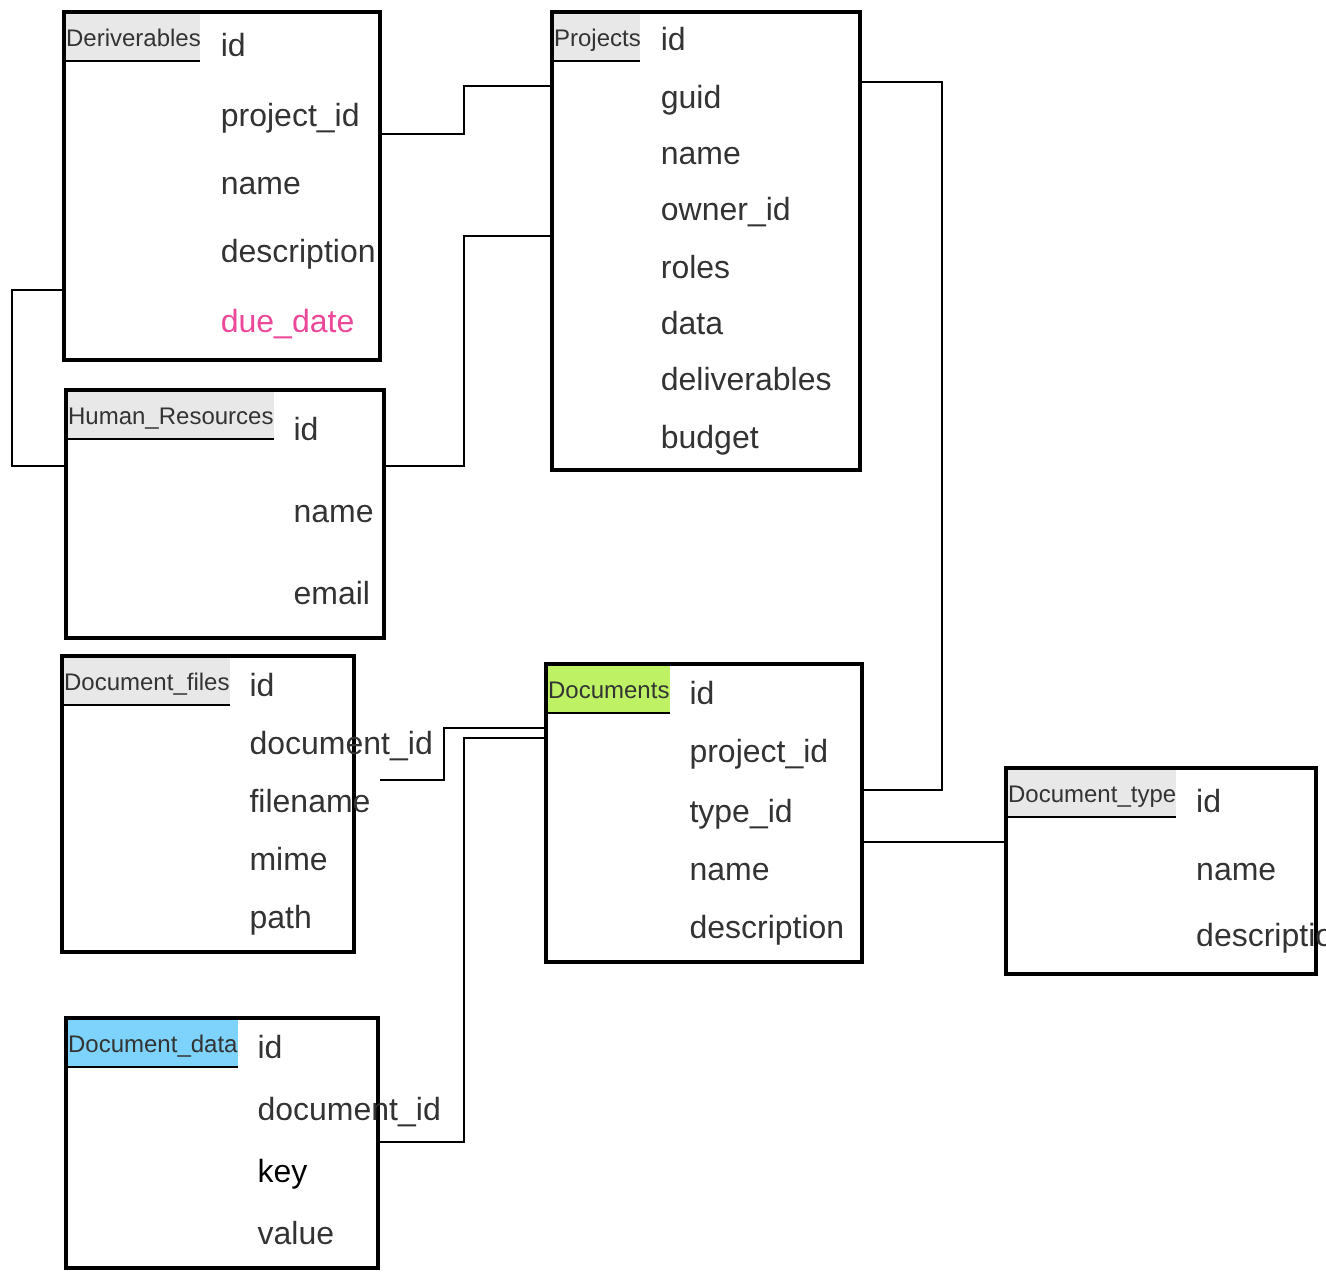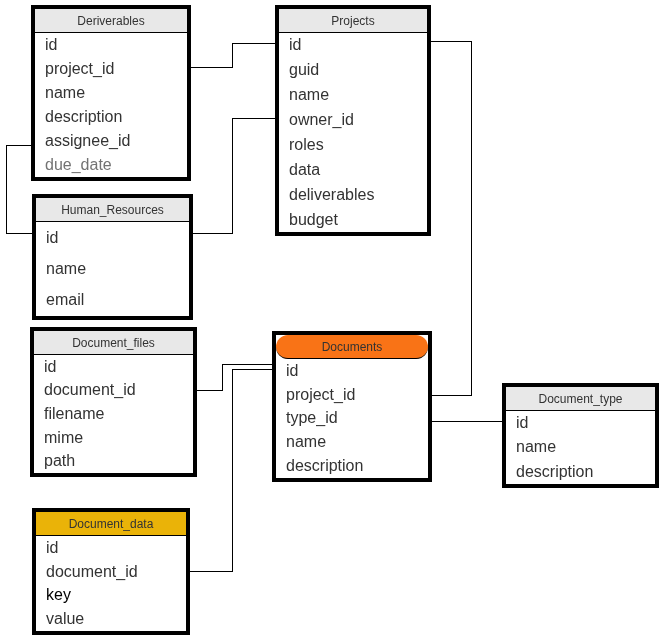--- a/index.html
+++ b/index.html
@@ -17,24 +17,24 @@
   }
   #connector-layer {
     position: absolute;
     left: 0;
     top: 0;
     pointer-events: none;
   }
   .er-table {
     position: absolute;
     box-sizing: border-box;
-    border: 4px solid #3b82f6;
+    border: 2px solid #3b82f6;
     background: #ffffff;
     display: flex;
-    flex-direction: column;
+    flex-direction: row;
   }
   .er-title {
     box-sizing: border-box;
     height: 24px;
     background: #e8e8e8;
     border-bottom: 1px solid #000000;
     display: flex;
     align-items: center;
     justify-content: center;
     font-size: 12px;
@@ -77,22 +77,21 @@
       <polyline class="connector" points="190,390 222,390 222,364 272,364" stroke="#000000"></polyline>
       <polyline class="connector" points="190,571 232,571 232,369 272,369" stroke="#000000"></polyline>
     </svg>
     <div class="er-table" style="left: 31px; top: 5px; width: 160px; height: 176px; border-color: rgb(0, 0, 0);">
       <div class="er-title" style="background: rgb(232, 232, 232); border-color: rgb(0, 0, 0); color: rgb(51, 51, 51);">Deriverables</div>
       <div class="er-fields">
         <div class="er-field" style="color: rgb(51, 51, 51);">id</div>
         <div class="er-field" style="color: rgb(51, 51, 51);">project_id</div>
         <div class="er-field" style="color: rgb(51, 51, 51);">name</div>
         <div class="er-field" style="color: rgb(51, 51, 51);">description</div>
-        <div class="er-field" style="color: rgb(51, 51, 51);">assignee_id</div>
-        <div class="er-field" style="color: #737373;">due_date</div>
+        <div class="er-field" style="color: #ec4899;">due_date</div>
       </div>
     </div>
     <div class="er-table" style="left: 275px; top: 5px; width: 156px; height: 231px; border-color: rgb(0, 0, 0);">
       <div class="er-title" style="background: rgb(232, 232, 232); border-color: rgb(0, 0, 0); color: rgb(51, 51, 51);">Projects</div>
       <div class="er-fields">
         <div class="er-field" style="color: rgb(51, 51, 51);">id</div>
         <div class="er-field" style="color: rgb(51, 51, 51);">guid</div>
         <div class="er-field" style="color: rgb(51, 51, 51);">name</div>
         <div class="er-field" style="color: rgb(51, 51, 51);">owner_id</div>
         <div class="er-field" style="color: rgb(51, 51, 51);">roles</div>
@@ -102,50 +101,50 @@
       </div>
     </div>
     <div class="er-table" style="left: 32px; top: 194px; width: 161px; height: 126px; border-color: rgb(0, 0, 0);">
       <div class="er-title" style="background: rgb(232, 232, 232); border-color: rgb(0, 0, 0); color: rgb(51, 51, 51);">Human_Resources</div>
       <div class="er-fields">
         <div class="er-field" style="color: rgb(51, 51, 51);">id</div>
         <div class="er-field" style="color: rgb(51, 51, 51);">name</div>
         <div class="er-field" style="color: rgb(51, 51, 51);">email</div>
       </div>
     </div>
-    <div class="er-table" style="left: 30px; top: 327px; width: 167px; height: 150px; border-color: rgb(0, 0, 0);">
+    <div class="er-table" style="left: 30px; top: 327px; width: 148px; height: 150px; border-color: rgb(0, 0, 0);">
       <div class="er-title" style="background: rgb(232, 232, 232); border-color: rgb(0, 0, 0); color: rgb(51, 51, 51);">Document_files</div>
       <div class="er-fields">
         <div class="er-field" style="color: rgb(51, 51, 51);">id</div>
         <div class="er-field" style="color: rgb(51, 51, 51);">document_id</div>
         <div class="er-field" style="color: rgb(51, 51, 51);">filename</div>
         <div class="er-field" style="color: rgb(51, 51, 51);">mime</div>
         <div class="er-field" style="color: rgb(51, 51, 51);">path</div>
       </div>
     </div>
     <div class="er-table" style="left: 272px; top: 331px; width: 160px; height: 151px; border-color: rgb(0, 0, 0);">
-      <div class="er-title" style="background: #f97316; border-color: rgb(0, 0, 0); color: rgb(51, 51, 51); border-radius: 12px;">Documents</div>
+      <div class="er-title" style="background: #bef264; border-color: rgb(0, 0, 0); color: rgb(51, 51, 51);">Documents</div>
       <div class="er-fields">
         <div class="er-field" style="color: rgb(51, 51, 51);">id</div>
         <div class="er-field" style="color: rgb(51, 51, 51);">project_id</div>
         <div class="er-field" style="color: rgb(51, 51, 51);">type_id</div>
         <div class="er-field" style="color: rgb(51, 51, 51);">name</div>
         <div class="er-field" style="color: rgb(51, 51, 51);">description</div>
       </div>
     </div>
     <div class="er-table" style="left: 502px; top: 383px; width: 157px; height: 105px; border-color: rgb(0, 0, 0);">
       <div class="er-title" style="background: rgb(232, 232, 232); border-color: rgb(0, 0, 0); color: rgb(51, 51, 51);">Document_type</div>
       <div class="er-fields">
         <div class="er-field" style="color: rgb(51, 51, 51);">id</div>
         <div class="er-field" style="color: rgb(51, 51, 51);">name</div>
         <div class="er-field" style="color: rgb(51, 51, 51);">description</div>
       </div>
     </div>
     <div class="er-table" style="left: 32px; top: 508px; width: 158px; height: 127px; border-color: rgb(0, 0, 0);">
-      <div class="er-title" style="background: #eab308; border-color: rgb(0, 0, 0); color: rgb(51, 51, 51);">Document_data</div>
+      <div class="er-title" style="background: #7dd3fc; border-color: rgb(0, 0, 0); color: rgb(51, 51, 51);">Document_data</div>
       <div class="er-fields">
         <div class="er-field" style="color: rgb(51, 51, 51);">id</div>
         <div class="er-field" style="color: rgb(51, 51, 51);">document_id</div>
         <div class="er-field" style="color: #000000;">key</div>
         <div class="er-field" style="color: rgb(51, 51, 51);">value</div>
       </div>
     </div>
   </div>
 
 </body></html>

